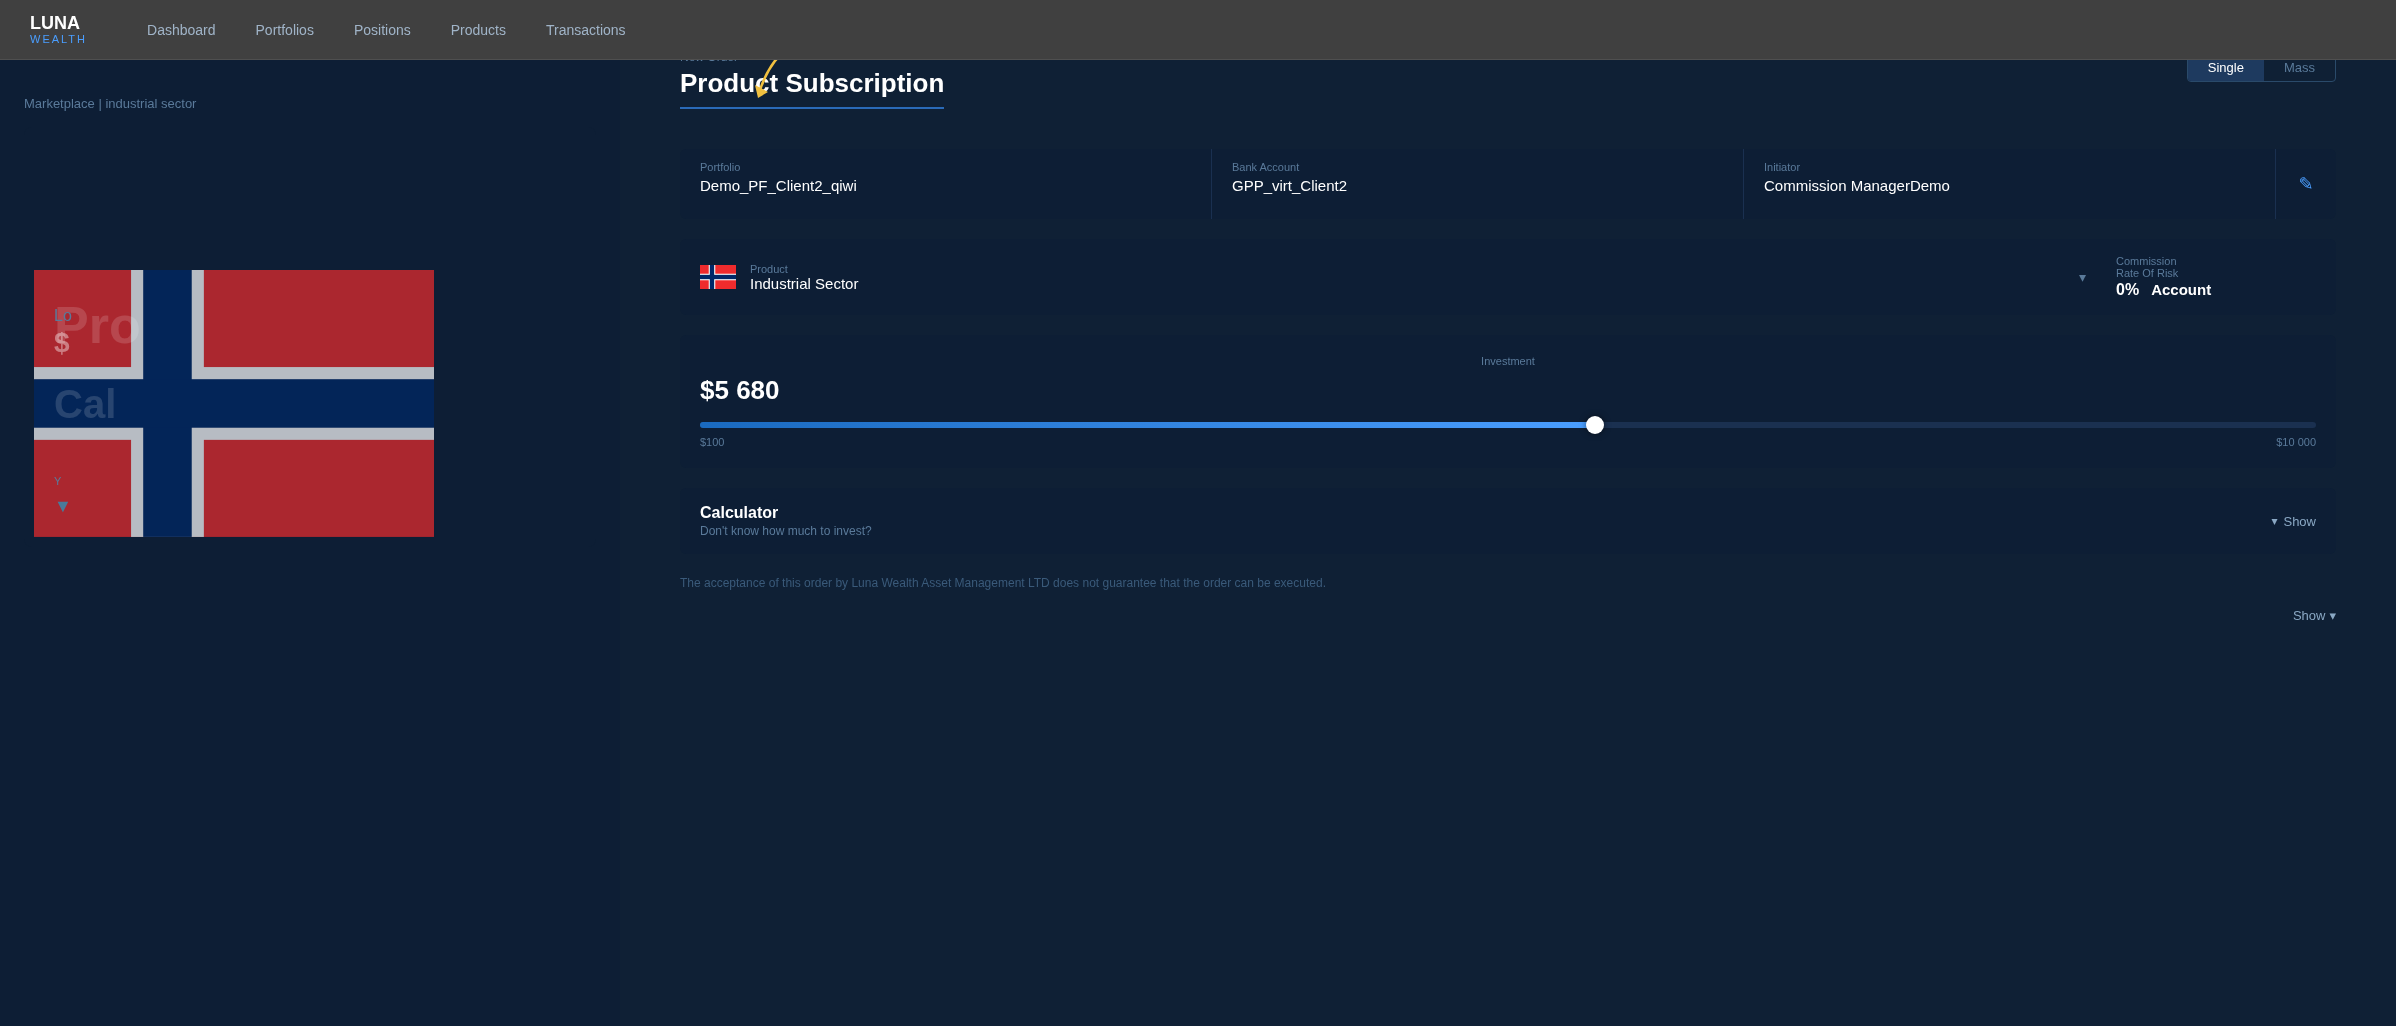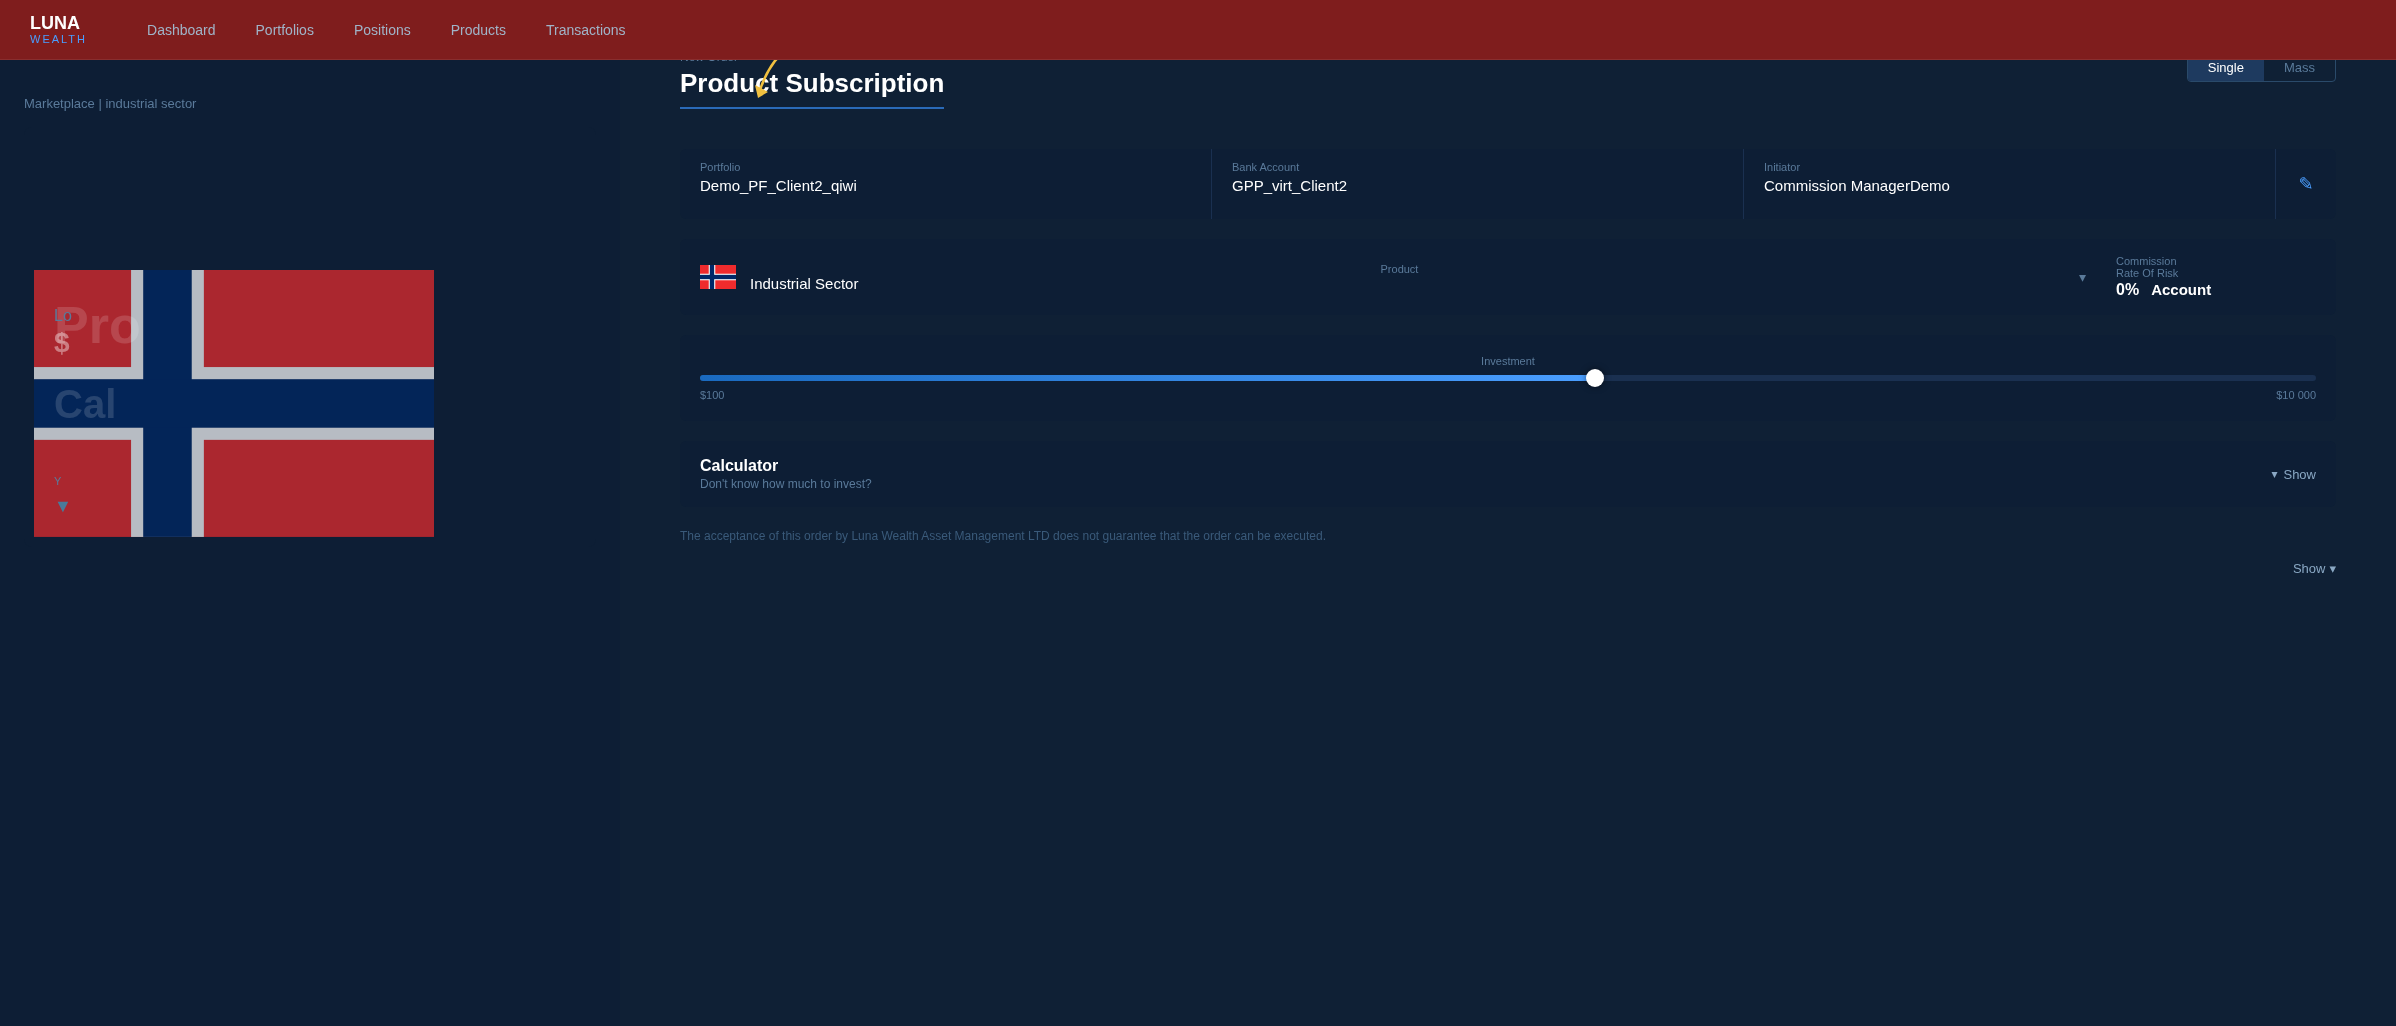--- a/index.html
+++ b/index.html
@@ -20,21 +20,21 @@
       width: 620px;
       height: 100%;
       background: #0d1e35;
     }
 
     
     .top-nav {
       position: absolute;
       top: 0; left: 0; right: 0;
       height: 60px;
-      background: #7f1d1d;
+      background: #404040;
       display: flex;
       align-items: center;
       padding: 0 30px;
       gap: 40px;
       border-bottom: 1px solid rgba(255,255,255,0.08);
       z-index: 10;
     }
     .logo {
       display: flex;
       flex-direction: column;
@@ -303,21 +303,20 @@
       border-radius: 2px;
       overflow: hidden;
       position: relative;
     }
     .product-info {
       flex: 1;
     }
     .product-label {
       font-size: 11px;
       color: #5a7a9a;
-      text-align: center;
     }
     .product-name {
       font-size: 15px;
       color: #fff;
       font-weight: 500;
     }
     .product-chevron {
       color: #5a7a9a;
       font-size: 14px;
       margin: 0 30px;
@@ -561,20 +560,21 @@
         <div class="commission-label">Rate Of Risk</div>
         <div class="commission-values">
           <span class="commission-pct">0%</span>
           <span class="risk-level">Account</span>
         </div>
       </div>
     </div>
 
     <div class="investment-section">
       <div class="investment-label">Investment</div>
+      <div class="investment-amount">$5 680</div>
       <div style="position:relative;">
         <div class="slider-track">
           <div class="slider-fill" style="width: 55.4%;"></div>
           <div class="slider-thumb" style="left: 55.4%;"></div>
         </div>
         <input type="range" class="actual-slider" min="0" max="100" value="55" style="">
       </div>
       <div class="slider-range">
         <span>$100</span>
         <span>$10 000</span>

